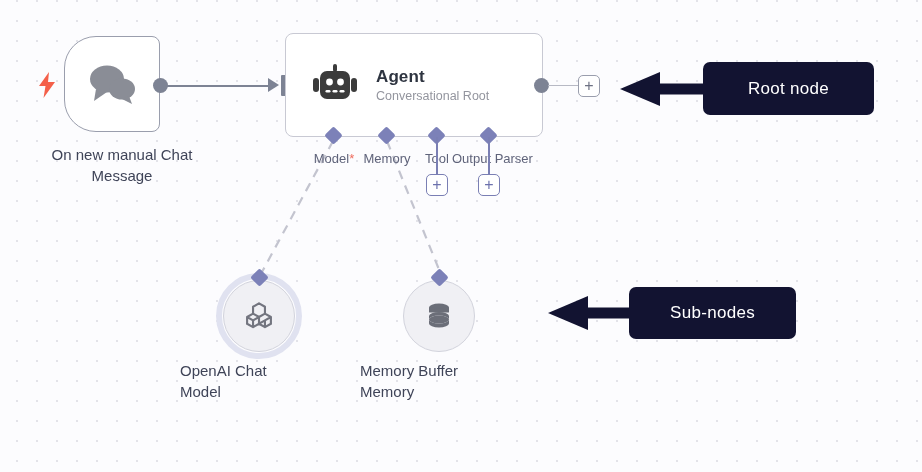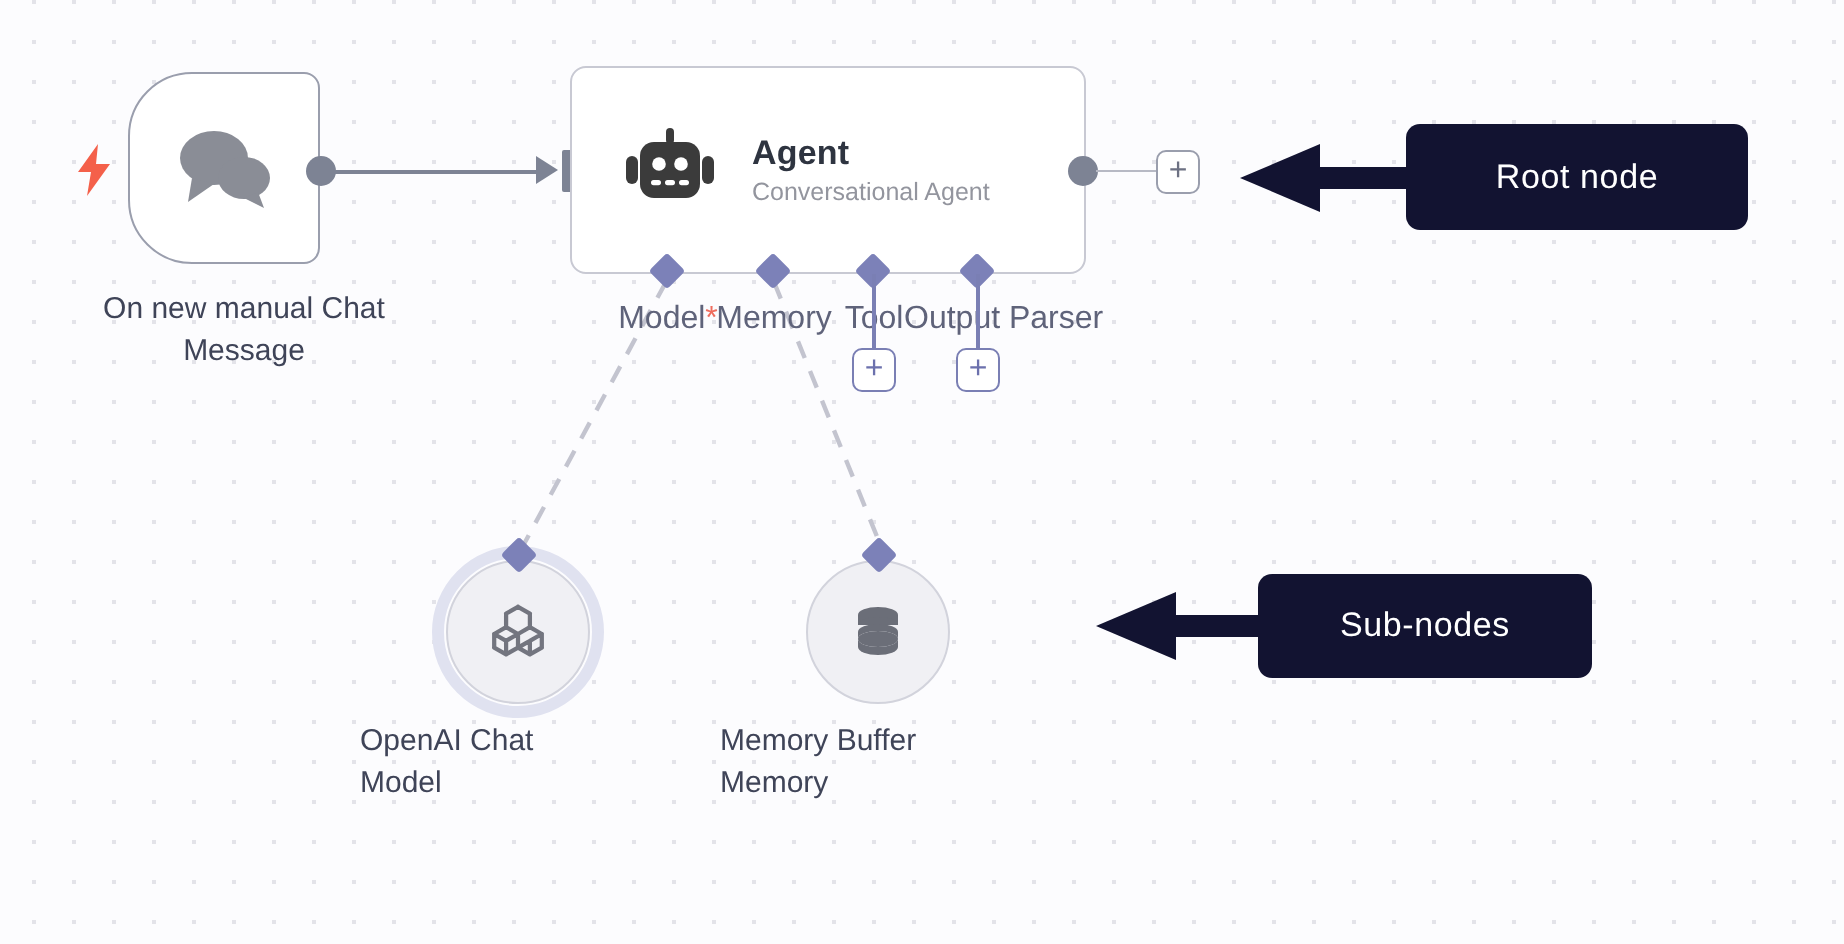--- a/index.html
+++ b/index.html
@@ -188,21 +188,21 @@
     border-radius: 2px;
   }
   #port-model   { left: 327px; top: 129px; }
   #port-memory  { left: 380px; top: 129px; }
   #port-tool    { left: 430px; top: 129px; }
   #port-parser  { left: 482px; top: 129px; }
 
   .port-label {
     position: absolute;
     top: 151px;
-    font-size: 16px;
+    font-size: 13px;
     color: #5f637a;
     white-space: nowrap;
     text-align: center;
   }
   #label-model  { left: 300px; width: 68px; }
   #label-memory { left: 356px; width: 62px; }
   #label-tool   { left: 415px; width: 44px; }
   #label-parser { left: 452px; width: 76px; }
   .req-star { color: #ef6d5e; }
 
@@ -302,21 +302,21 @@
       <rect x="39" y="14" width="6" height="14" rx="3" fill="#3b3b3b"></rect>
       <rect x="8" y="7" width="30" height="28" rx="7" fill="#3b3b3b"></rect>
       <circle cx="17.5" cy="18" r="3.4" fill="#ffffff"></circle>
       <circle cx="28.5" cy="18" r="3.4" fill="#ffffff"></circle>
       <rect x="13.5" y="26" width="5" height="2.6" rx="1.3" fill="#ffffff"></rect>
       <rect x="20.5" y="26" width="5" height="2.6" rx="1.3" fill="#ffffff"></rect>
       <rect x="27.5" y="26" width="5" height="2.6" rx="1.3" fill="#ffffff"></rect>
     </svg>
     <div id="agent-text">
       <div id="agent-title">Agent</div>
-      <div id="agent-subtitle">Conversational Agent</div>
+      <div id="agent-subtitle">Conversational Root</div>
     </div>
   </div>
 
   <div id="agent-out-dot"></div>
   <div id="agent-out-stub"></div>
   <div id="agent-out-plus" class="plus-btn">+</div>
 
   <div class="diamond" id="port-model"></div>
   <div class="diamond" id="port-memory"></div>
   <div class="diamond" id="port-tool"></div>

